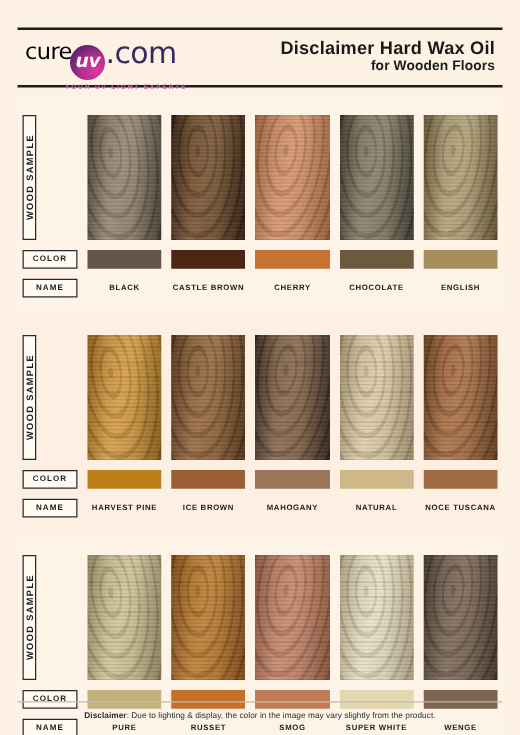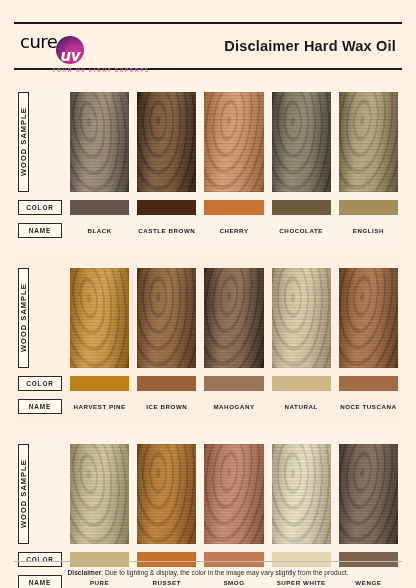--- a/index.html
+++ b/index.html
@@ -34,21 +34,21 @@
     font-family: "DejaVu Sans", sans-serif;
     font-size: 18px;
     font-weight: 400;
     letter-spacing: -0.5px;
     color: #000000;
   }
   .logo-badge {
     width: 28px; height: 28px;
     border-radius: 50%;
     background: radial-gradient(circle at 72% 72%, #d63a9c 0%, #b62f8e 38%, #5a2270 78%, #2e1a52 100%);
-    display: inline-flex; align-items: flex-end; justify-content: center;
+    display: inline-flex; align-items: center; justify-content: center;
     margin: 16px 0px 0 -1px;
   }
   .logo-badge span {
     font-family: "DejaVu Sans", sans-serif;
     font-size: 15px; font-weight: 700; font-style: italic;
     color: #ffffff; letter-spacing: -0.3px;
     transform: translateY(-0.5px);
   }
   .logo-dotcom {
     font-family: "DejaVu Sans", sans-serif;
@@ -162,26 +162,28 @@
 <div class="page">
 
   <div class="header">
 
     <div class="logo-block">
       <div class="logo-line">
         <span class="logo-txt">cure</span>
         <span class="logo-badge">
           <span>uv</span>
         </span>
+        <span class="logo-dotcom">.com</span>
       </div>
       <div class="logo-tag">YOUR UV LIGHT EXPERTS</div>
     </div>
 
     <div class="header-title">
       <div class="t1">Disclaimer Hard Wax Oil</div>
+      <div class="t2">for Wooden Floors</div>
     </div>
   </div>
 
   <div id="sections-host">
       <div class="panel">
         <div class="grid">
           <div>
             <div class="lbl-box lbl-sample">
               <span>WOOD SAMPLE</span>
             </div>

